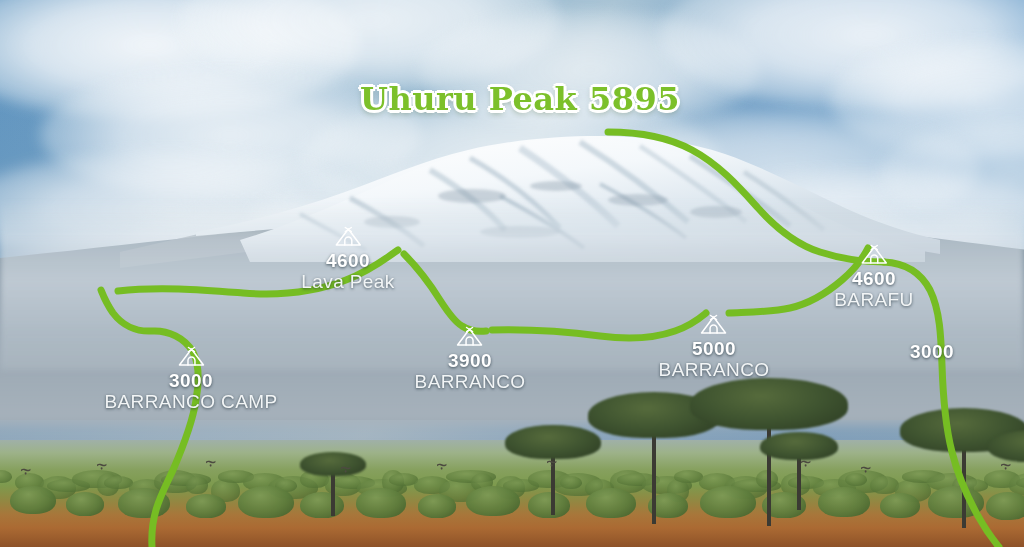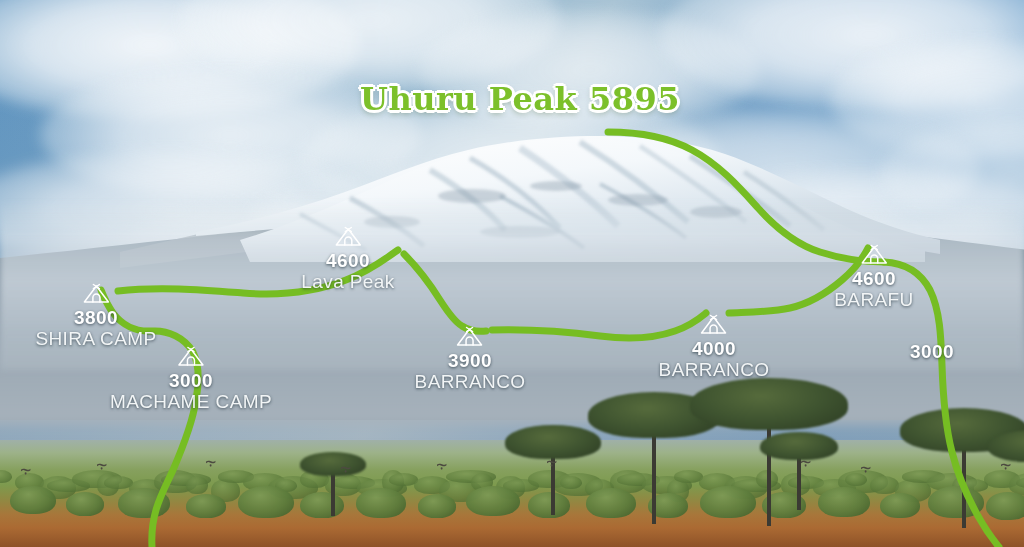--- a/index.html
+++ b/index.html
@@ -400,41 +400,30 @@
       <path class="routeline" d="M 404 254 C 418 268 430 284 440 300 C 449 314 455 322 462 326 C 468 330 476 332 486 331" stroke="#76bd23" stroke-width="7"></path>
       <path class="routeline" d="M 492 330 C 530 329 570 332 600 336 C 630 340 655 338 675 331 C 692 325 700 318 706 313" stroke="#76bd23" stroke-width="7"></path>
       <path class="routeline" d="M 729 313 C 752 312 772 312 790 308 C 812 303 828 292 842 280 C 856 268 864 256 868 248" stroke="#76bd23" stroke-width="7"></path>
       <path class="routeline" d="M 608 132 C 640 132 668 137 692 150 C 720 165 740 188 758 208 C 776 228 795 244 820 252 C 848 261 870 262 884 262" stroke="#76bd23" stroke-width="7"></path>
       <path class="routeline" d="M 884 262 C 905 263 921 273 930 290 C 940 310 941 337 942 365 C 943 396 945 425 952 452 C 958 476 968 498 978 516 C 988 534 995 542 999 547" stroke="#76bd23" stroke-width="7"></path>
     </svg>
 
   <div id="title">Uhuru Peak 5895</div>
 
   <div class="layer" id="camps">
-      <div class="camp" style="left: 96px; top: 282px;">
-        <svg class="tenticon" width="30" height="24" viewBox="0 0 30 24">
-          <g fill="none" stroke="#ffffff" stroke-width="1.5" stroke-linecap="round" stroke-linejoin="round">
-            <path d="M15 4 L27 20 L3 20 Z"></path>
-            <path d="M12 2.5 L18 6.5 M18 2.5 L12 6.5"></path>
-            <path d="M11.5 20 L11.5 15.5 A3.5 3.5 0 0 1 18.5 15.5 L18.5 20"></path>
-          </g>
-        </svg>
-        <span class="alt">3800</span>
-        <span class="nm">SHIRA CAMP</span>
-      </div>
       <div class="camp" style="left: 191px; top: 345px;">
         <svg class="tenticon" width="30" height="24" viewBox="0 0 30 24">
           <g fill="none" stroke="#ffffff" stroke-width="1.5" stroke-linecap="round" stroke-linejoin="round">
             <path d="M15 4 L27 20 L3 20 Z"></path>
             <path d="M12 2.5 L18 6.5 M18 2.5 L12 6.5"></path>
             <path d="M11.5 20 L11.5 15.5 A3.5 3.5 0 0 1 18.5 15.5 L18.5 20"></path>
           </g>
         </svg>
         <span class="alt">3000</span>
-        <span class="nm">MACHAME CAMP</span>
+        <span class="nm">BARRANCO CAMP</span>
       </div>
       <div class="camp lava" style="left: 348px; top: 225px;">
         <svg class="tenticon" width="30" height="24" viewBox="0 0 30 24">
           <g fill="none" stroke="#ffffff" stroke-width="1.5" stroke-linecap="round" stroke-linejoin="round">
             <path d="M15 4 L27 20 L3 20 Z"></path>
             <path d="M12 2.5 L18 6.5 M18 2.5 L12 6.5"></path>
             <path d="M11.5 20 L11.5 15.5 A3.5 3.5 0 0 1 18.5 15.5 L18.5 20"></path>
           </g>
         </svg>
         <span class="alt">4600</span>
@@ -452,21 +441,21 @@
         <span class="nm">BARRANCO</span>
       </div>
       <div class="camp" style="left: 714px; top: 313px;">
         <svg class="tenticon" width="30" height="24" viewBox="0 0 30 24">
           <g fill="none" stroke="#ffffff" stroke-width="1.5" stroke-linecap="round" stroke-linejoin="round">
             <path d="M15 4 L27 20 L3 20 Z"></path>
             <path d="M12 2.5 L18 6.5 M18 2.5 L12 6.5"></path>
             <path d="M11.5 20 L11.5 15.5 A3.5 3.5 0 0 1 18.5 15.5 L18.5 20"></path>
           </g>
         </svg>
-        <span class="alt">4000</span>
+        <span class="alt">5000</span>
         <span class="nm">BARRANCO</span>
       </div>
       <div class="camp" style="left: 874px; top: 243px;">
         <svg class="tenticon" width="30" height="24" viewBox="0 0 30 24">
           <g fill="none" stroke="#ffffff" stroke-width="1.5" stroke-linecap="round" stroke-linejoin="round">
             <path d="M15 4 L27 20 L3 20 Z"></path>
             <path d="M12 2.5 L18 6.5 M18 2.5 L12 6.5"></path>
             <path d="M11.5 20 L11.5 15.5 A3.5 3.5 0 0 1 18.5 15.5 L18.5 20"></path>
           </g>
         </svg>

